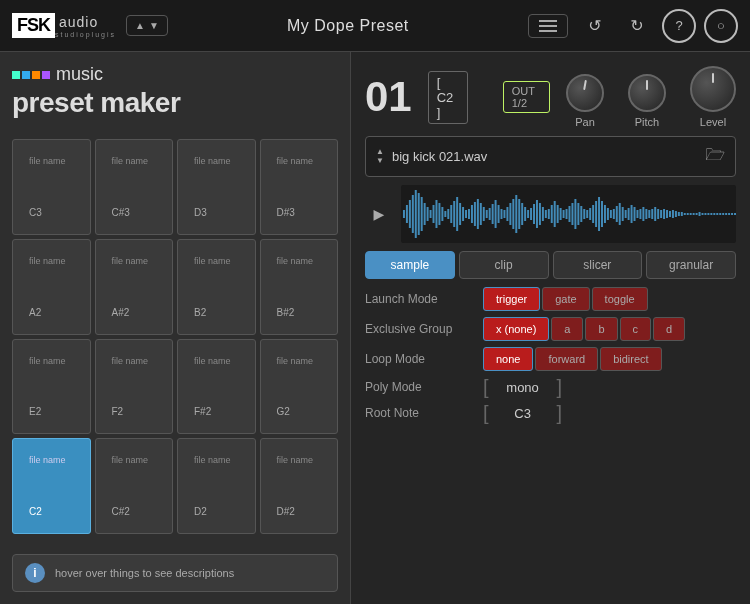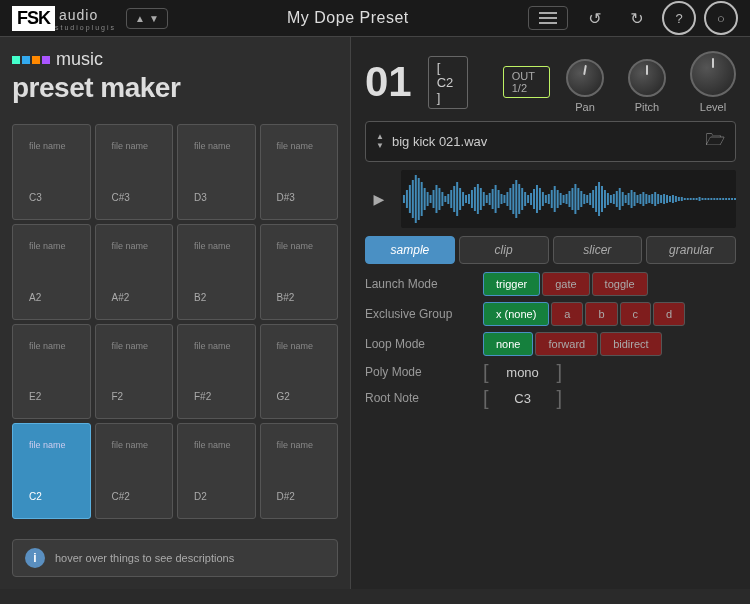--- a/index.html
+++ b/index.html
@@ -10,21 +10,21 @@
       font-family: Arial, sans-serif;
       overflow: hidden;
       color: #ccc;
     }
 
     
     .top-bar {
       display: flex;
       align-items: center;
       background: #1a1a1a;
-      height: 37px;
+      height: 52px;
       padding: 0 12px;
       gap: 10px;
       border-bottom: 1px solid #444;
     }
     .logo {
       display: flex;
       align-items: center;
       gap: 0;
     }
     .logo-fsk {
@@ -358,21 +358,20 @@
     }
     .waveform-svg {
       width: 100%;
       height: 100%;
     }
 
     
     .mode-tabs {
       display: flex;
       gap: 4px;
-      font-style: italic;
     }
     .mode-tab {
       flex: 1;
       padding: 6px 0;
       text-align: center;
       font-size: 12px;
       border-radius: 4px;
       cursor: pointer;
       border: 1px solid #555;
       color: #aaa;
@@ -408,21 +407,21 @@
     .btn-opt {
       padding: 5px 12px;
       font-size: 11px;
       border-radius: 3px;
       cursor: pointer;
       border: 1px solid #555;
       background: #7f1d1d;
       color: #aaa;
     }
     .btn-opt.active {
-      background: #15803d;
+      background: #b91c1c;
       color: #fff;
       border-color: #4a90c4;
     }
     .value-box {
       display: flex;
       align-items: center;
       gap: 4px;
     }
     .bracket {
       font-size: 20px;

